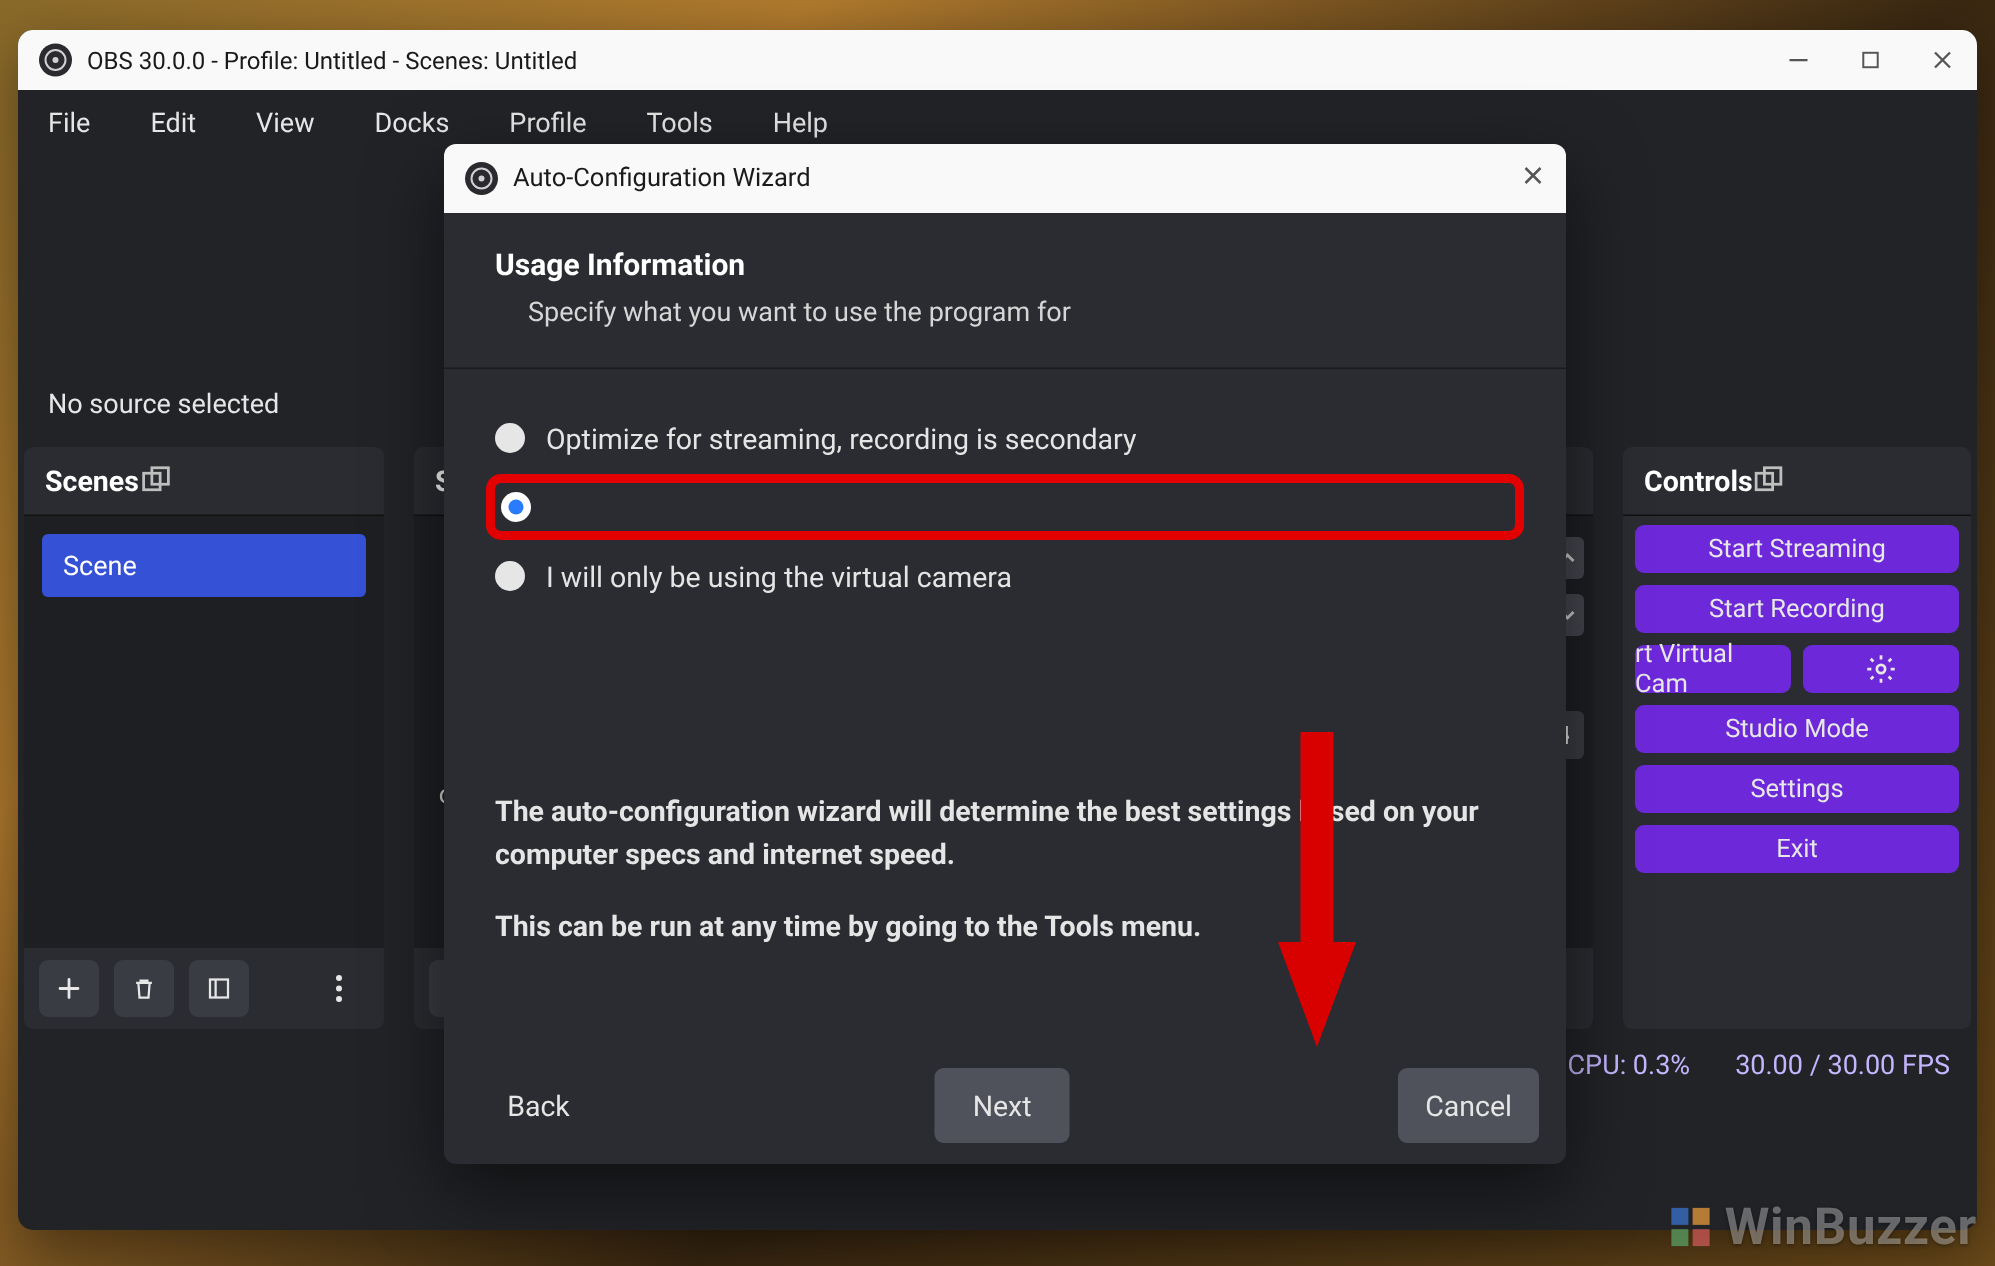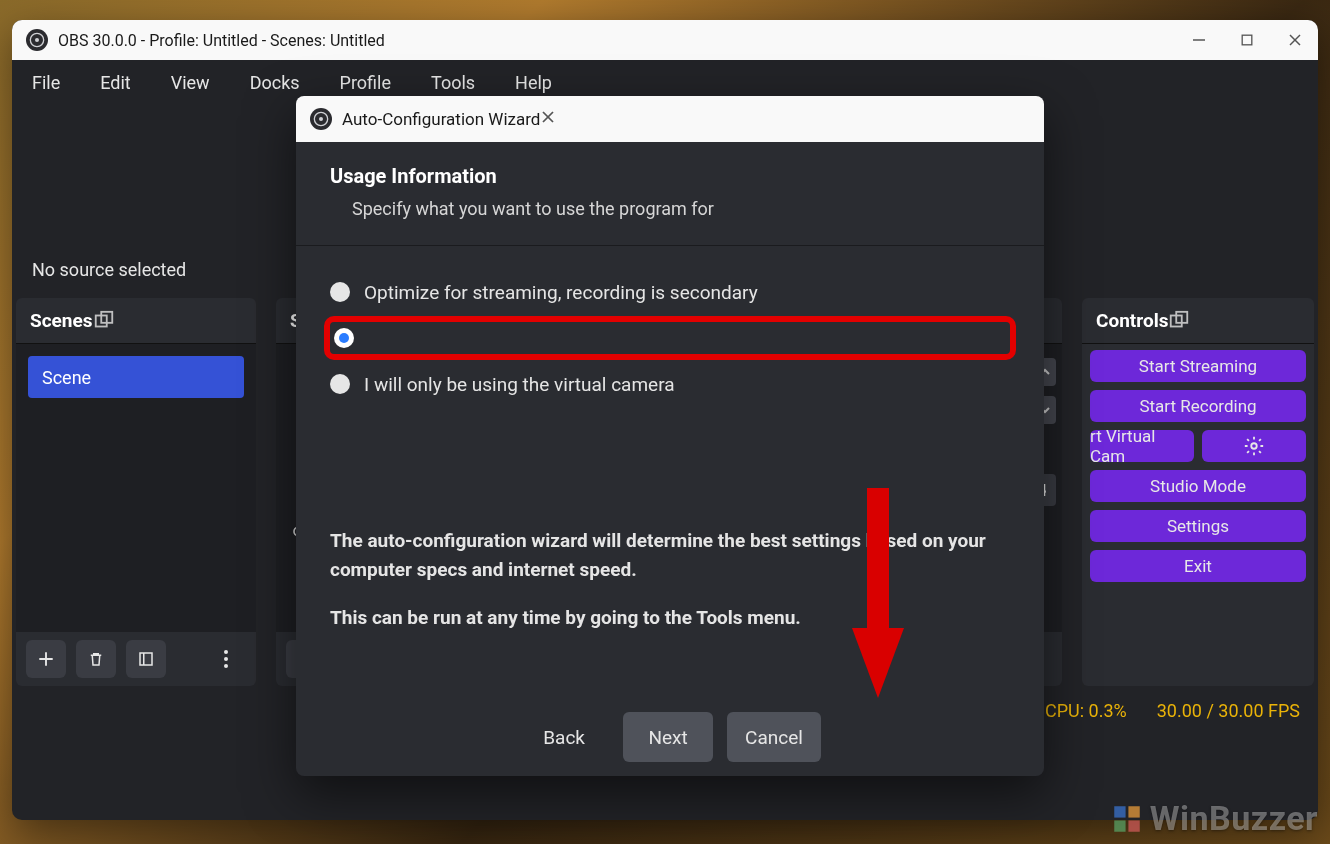--- a/index.html
+++ b/index.html
@@ -76,35 +76,35 @@
 .ctl-btn {
   height: 32px; background:#6d28d9; color:#e7e7e7; border-radius:6px;
   display:flex; align-items:center; justify-content:center; font-size:17px;
 }
 .ctl-row { display:flex; gap:8px; }
 .ctl-row .ctl-btn { flex:1; }
 .gear-btn { width:52px; }
 
 .statusbar {
   height: 48px; display:flex; align-items:center; justify-content:flex-end;
-  padding:0 18px; gap:30px; color:#eab308; font-size:18px;
+  padding:0 18px; gap:30px; color:#c4b5fd; font-size:18px;
 }
 .status-seg { display:flex; align-items:center; gap:12px; }
 .bars { display:flex; gap:3px; align-items:flex-end; }
 .bars i { width:4px; background:#6a6c74; display:block; }
 
 
 .wizard {
   position:absolute; left:296px; top:96px; width:748px; height:680px;
   background:#2a2c31; border-radius:8px; box-shadow:0 18px 50px rgba(0,0,0,.55);
   display:flex; flex-direction:column; overflow:hidden; z-index:10;
 }
 .wizard-title {
   height: 46px; background:#f9f9f9; display:flex; align-items:center; padding:0 14px;
-  justify-content:flex-start; font-size:17px; color:#1a1a1a;
+  justify-content:space-between; font-size:17px; color:#1a1a1a;
 }
 .wizard-title-left{display:flex;align-items:center;gap:10px;}
 .wizard-head {
   padding: 22px 34px 26px 34px; border-bottom:1px solid #1a1b1e;
 }
 .wizard-head h2 { color:#fff; font-size:20px; font-weight:700; }
 .wizard-head p  { color:#d6d6d6; font-size:18px; margin-top:10px; padding-left:22px; }
 
 .wizard-body { padding: 24px 34px 0 34px; flex:1; color:#e5e5e5; position:relative; }
 .radio { display:flex; align-items:center; gap:14px; height:44px; font-size:19px; }
@@ -114,21 +114,21 @@
 }
 .radio.sel .dot { background:#fff; }
 .radio.sel .dot::after { content:""; width:10px; height:10px; border-radius:50%; background:#2a7cff; }
 .highlight {
   border: 6px solid #e30000; border-radius:10px; padding:2px 18px 2px 4px; margin:2px -6px;
 }
 .wizard-desc { margin-top: 120px; font-weight:700; font-size:19px; line-height:1.55; }
 .wizard-desc p { margin-top: 18px; }
 
 .wizard-foot {
-  height: 78px; display:flex; align-items:center; justify-content:center; gap:14px; padding:0 18px;
+  height: 78px; display:flex; align-items:center; justify-content:space-between; gap:14px; padding:0 18px;
 }
 .wbtn {
   height:50px; min-width:90px; padding:0 18px; border-radius:6px;
   display:flex; align-items:center; justify-content:center; font-size:19px; color:#e6e6e6;
 }
 .wbtn.flat { background:transparent; }
 .wbtn.solid { background:#4f525a; }
 
 
 .arrow {

